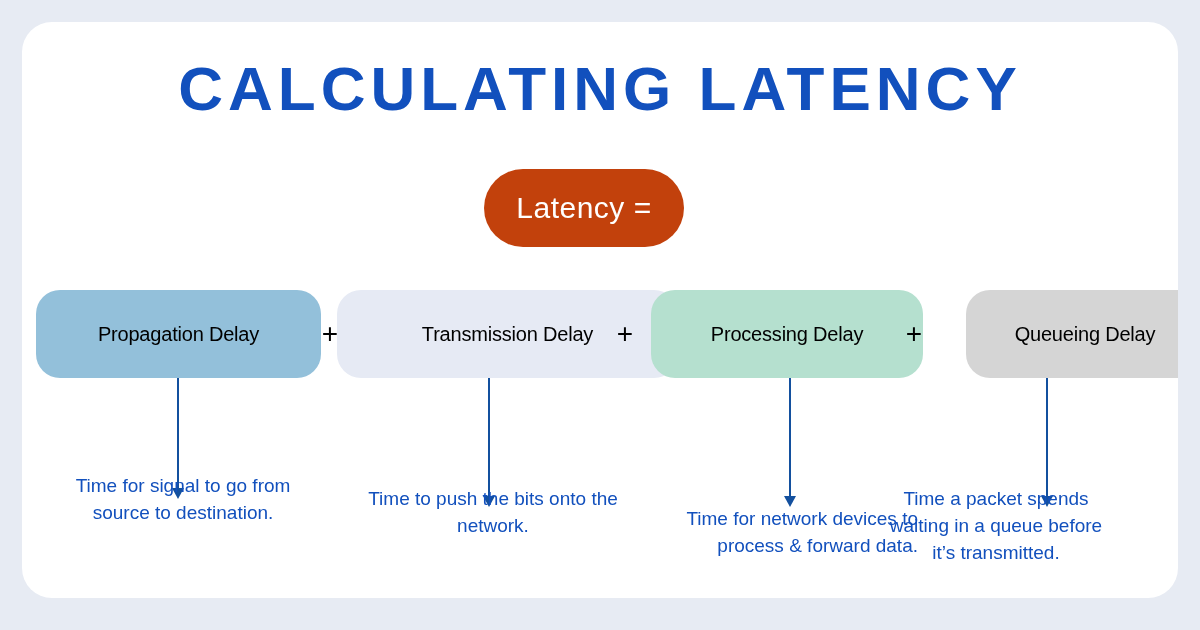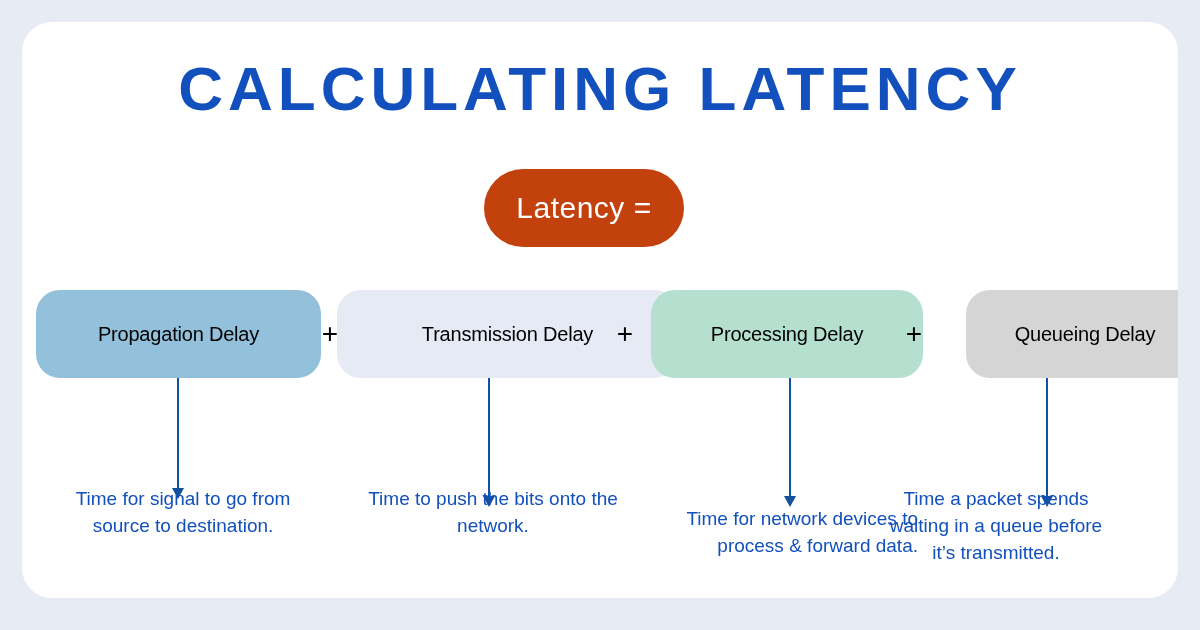--- a/index.html
+++ b/index.html
@@ -139,21 +139,21 @@
   .arrow-3 .shaft { height: 119px; }
   .arrow-3 .head  { top: 118px; }
 
   .caption {
     position: absolute;
     text-align: center;
     color: #1250bd;
     font-size: 19px;
     line-height: 1.42;
   }
-  .cap-0 { left: 36px;  top: 464px; width: 250px; }
+  .cap-0 { left: 36px;  top: 451px; width: 250px; }
   .cap-1 { left: 346px; top: 464px; width: 250px; }
   .cap-2 { left: 632px; top: 484px; width: 264px; text-align: right; }
   .cap-3 { left: 854px; top: 464px; width: 240px; }
 </style>
 </head>
 <body>
 
 <div class="card">
 
   <div class="title">CALCULATING LATENCY</div>

